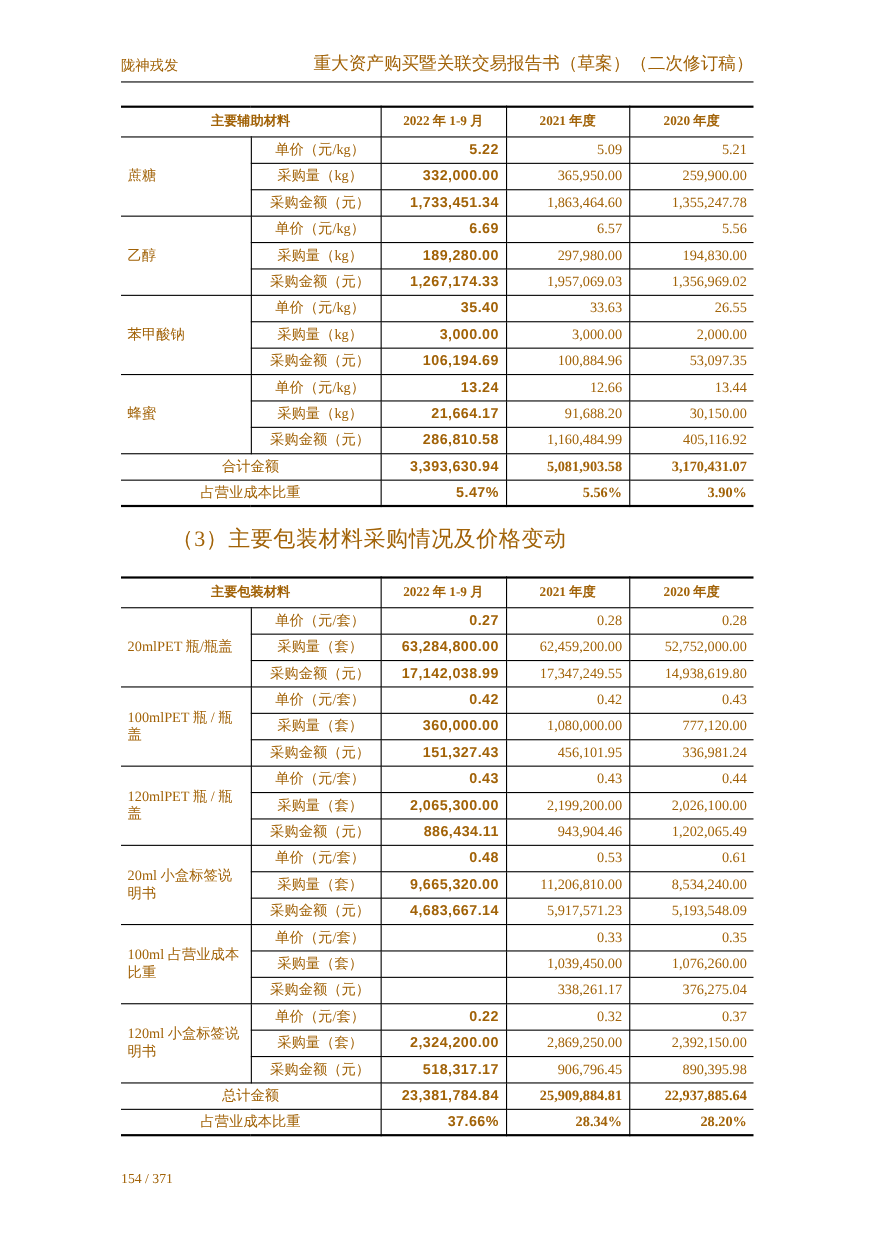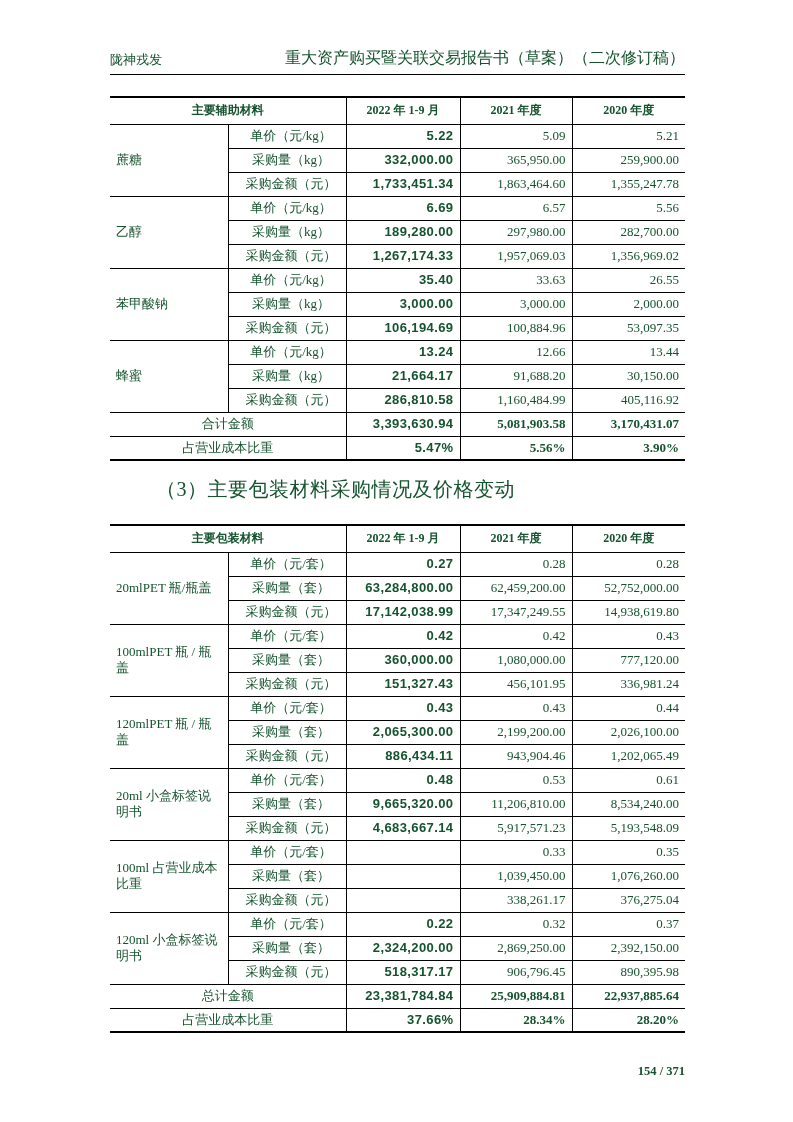--- a/index.html
+++ b/index.html
@@ -3,21 +3,21 @@
 <meta charset="utf-8">
 <style>
   * { margin: 0; padding: 0; box-sizing: border-box; }
   html, body { background: #ffffff; }
   .page {
     position: relative;
     width: 793px;
     height: 1122px;
     background: #ffffff;
     font-family: "Liberation Serif", serif;
-    color: #14532d;
+    color: #a16207;
     overflow: hidden;
   }
   .content {
     position: absolute;
     left: 110px;
     top: 48px;
     width: 575px;
   }
   .doc-header {
     display: flex;
@@ -81,22 +81,21 @@
     text-align: center;
     font-weight: normal;
   }
   .section-title {
     margin: 15px 0 0 46px;
     font-size: 20px;
     letter-spacing: 0.5px;
   }
   .doc-footer {
     margin-top: 31px;
-    text-align: right;
-    font-weight: bold;
+    font-weight: normal;
     font-size: 12.5px;
   }
 </style>
 </head>
 <body>
 
 <div class="page">
   <div class="content">
 
     <div class="doc-header">
@@ -145,21 +144,21 @@
               <td class="material" rowspan="3">乙醇</td>
               <td class="metric">单价（元/kg）</td>
               <td class="val v2022">6.69</td>
               <td class="val">6.57</td>
               <td class="val">5.56</td>
             </tr>
             <tr>
               <td class="metric">采购量（kg）</td>
               <td class="val v2022">189,280.00</td>
               <td class="val">297,980.00</td>
-              <td class="val">282,700.00</td>
+              <td class="val">194,830.00</td>
             </tr>
             <tr>
               <td class="metric">采购金额（元）</td>
               <td class="val v2022">1,267,174.33</td>
               <td class="val">1,957,069.03</td>
               <td class="val">1,356,969.02</td>
             </tr>
             <tr class="group-start">
               <td class="material" rowspan="3">苯甲酸钠</td>
               <td class="metric">单价（元/kg）</td>

